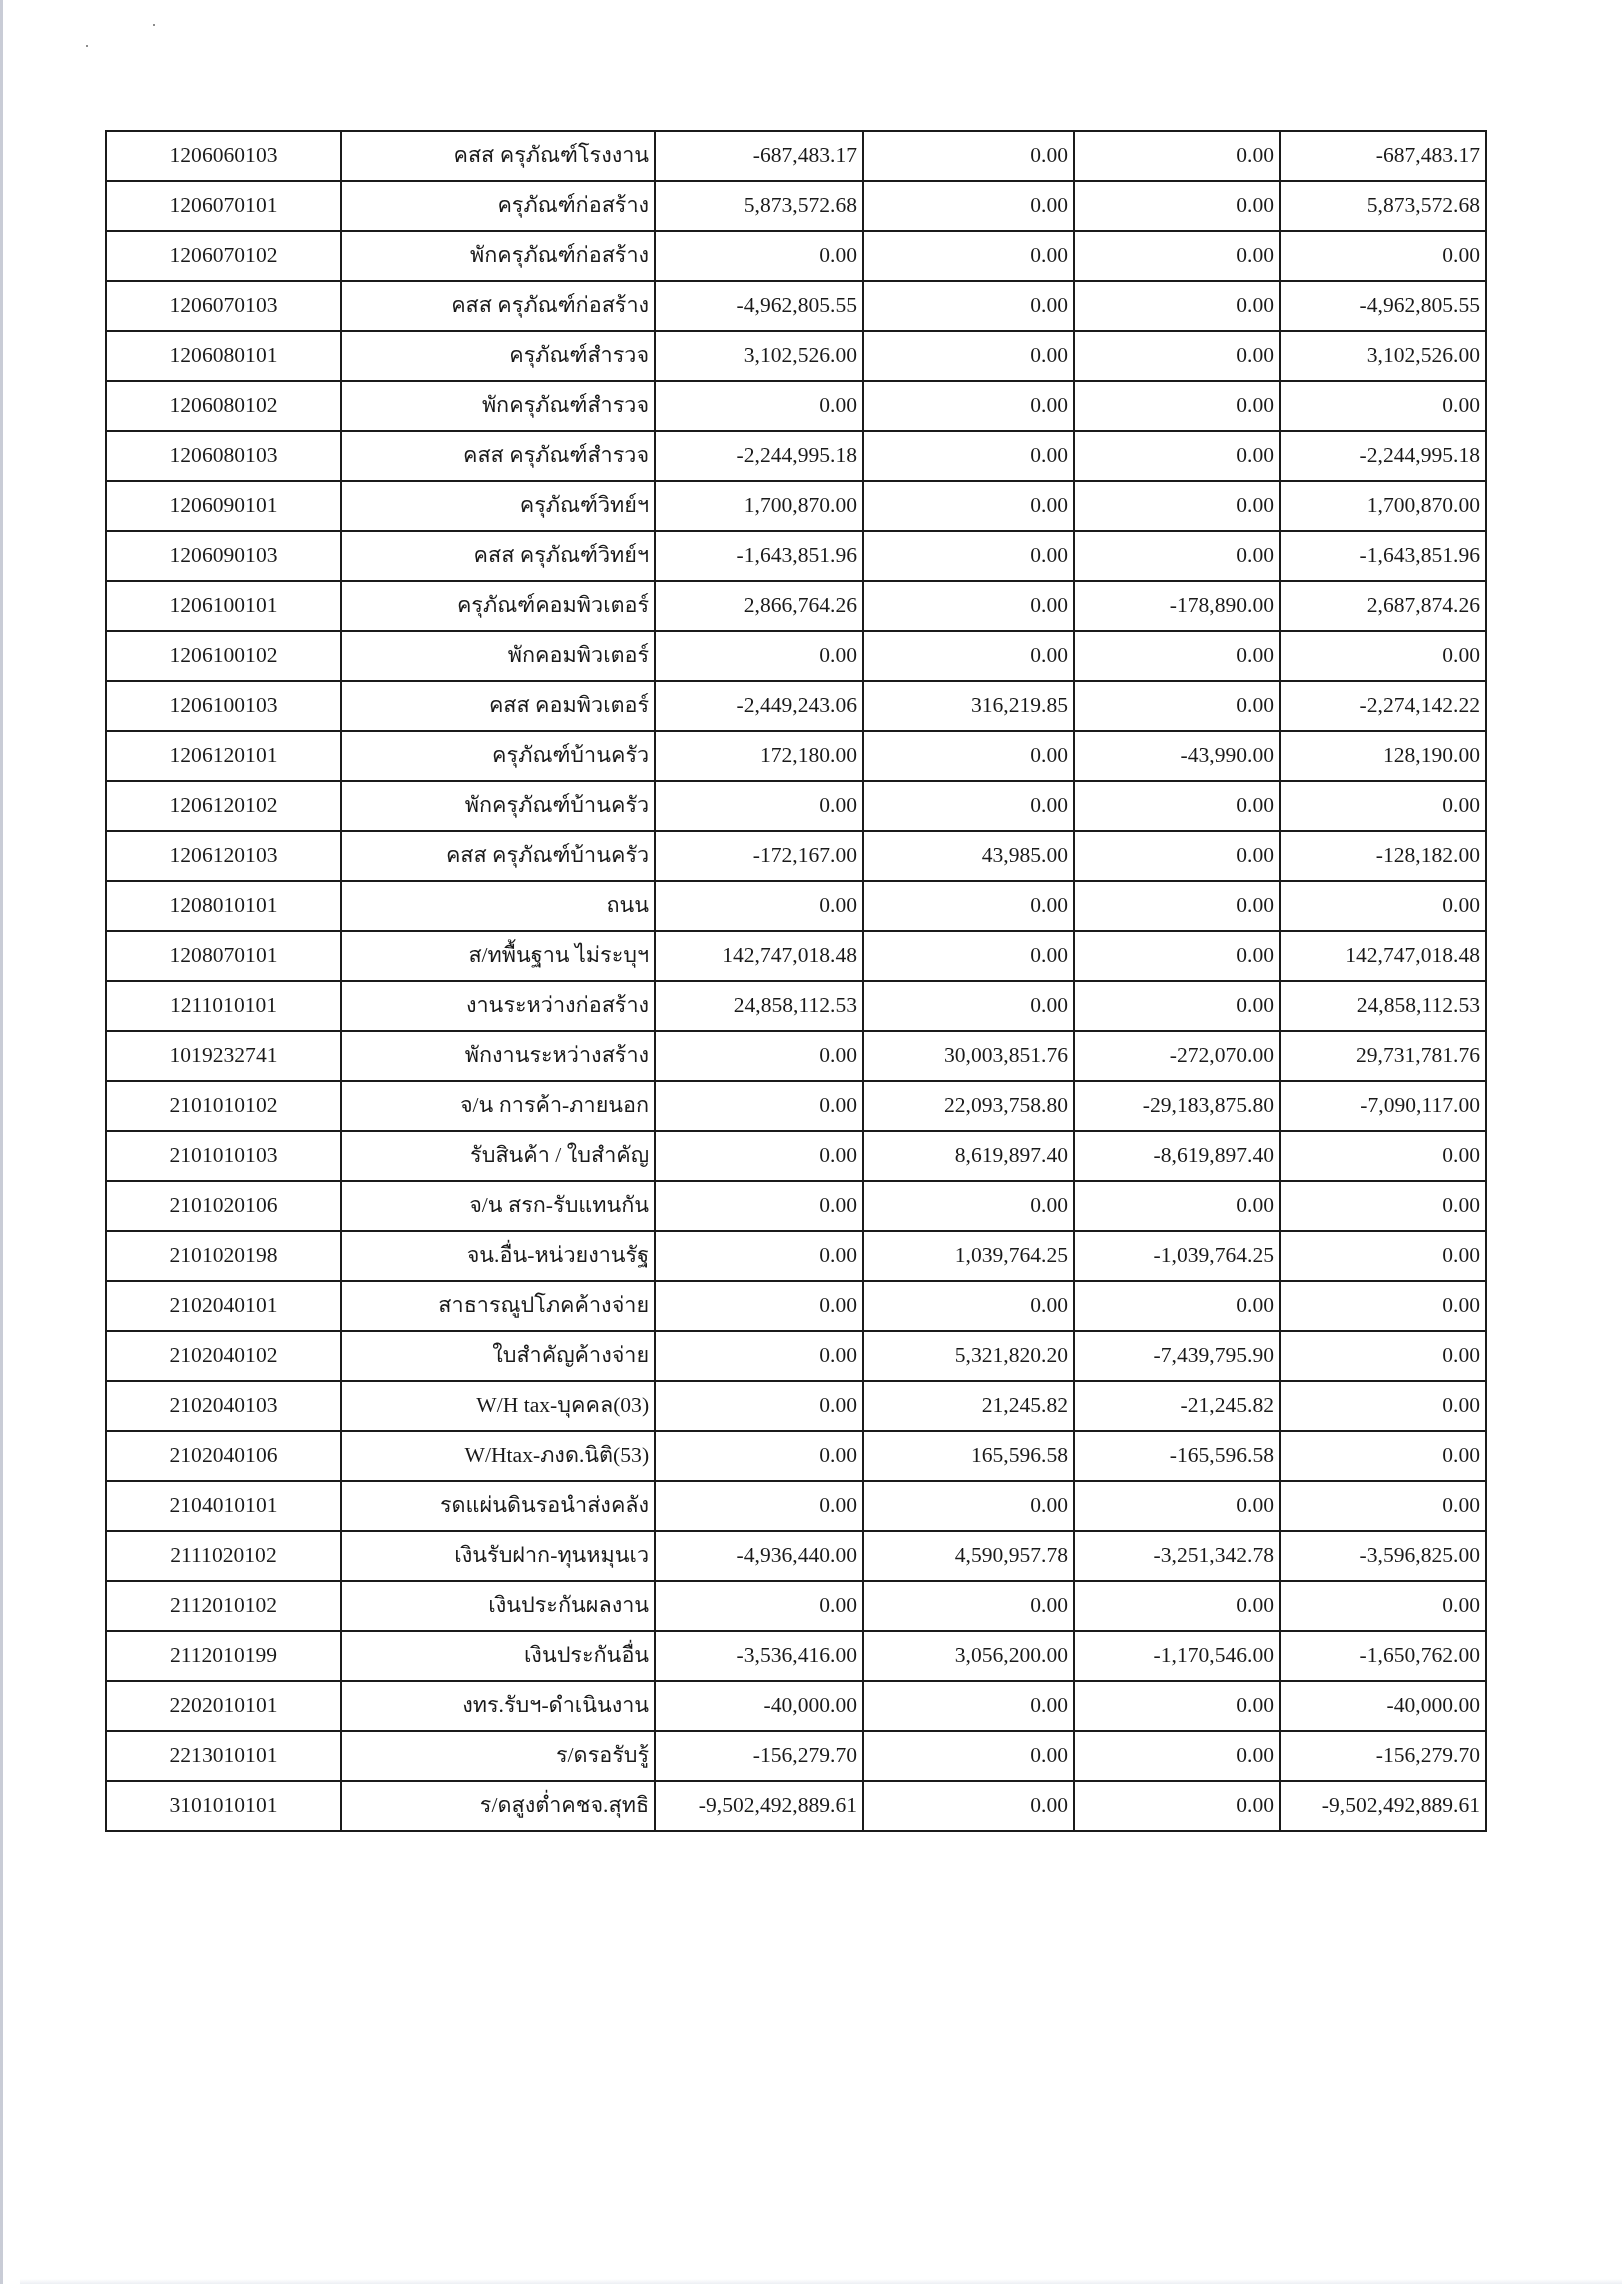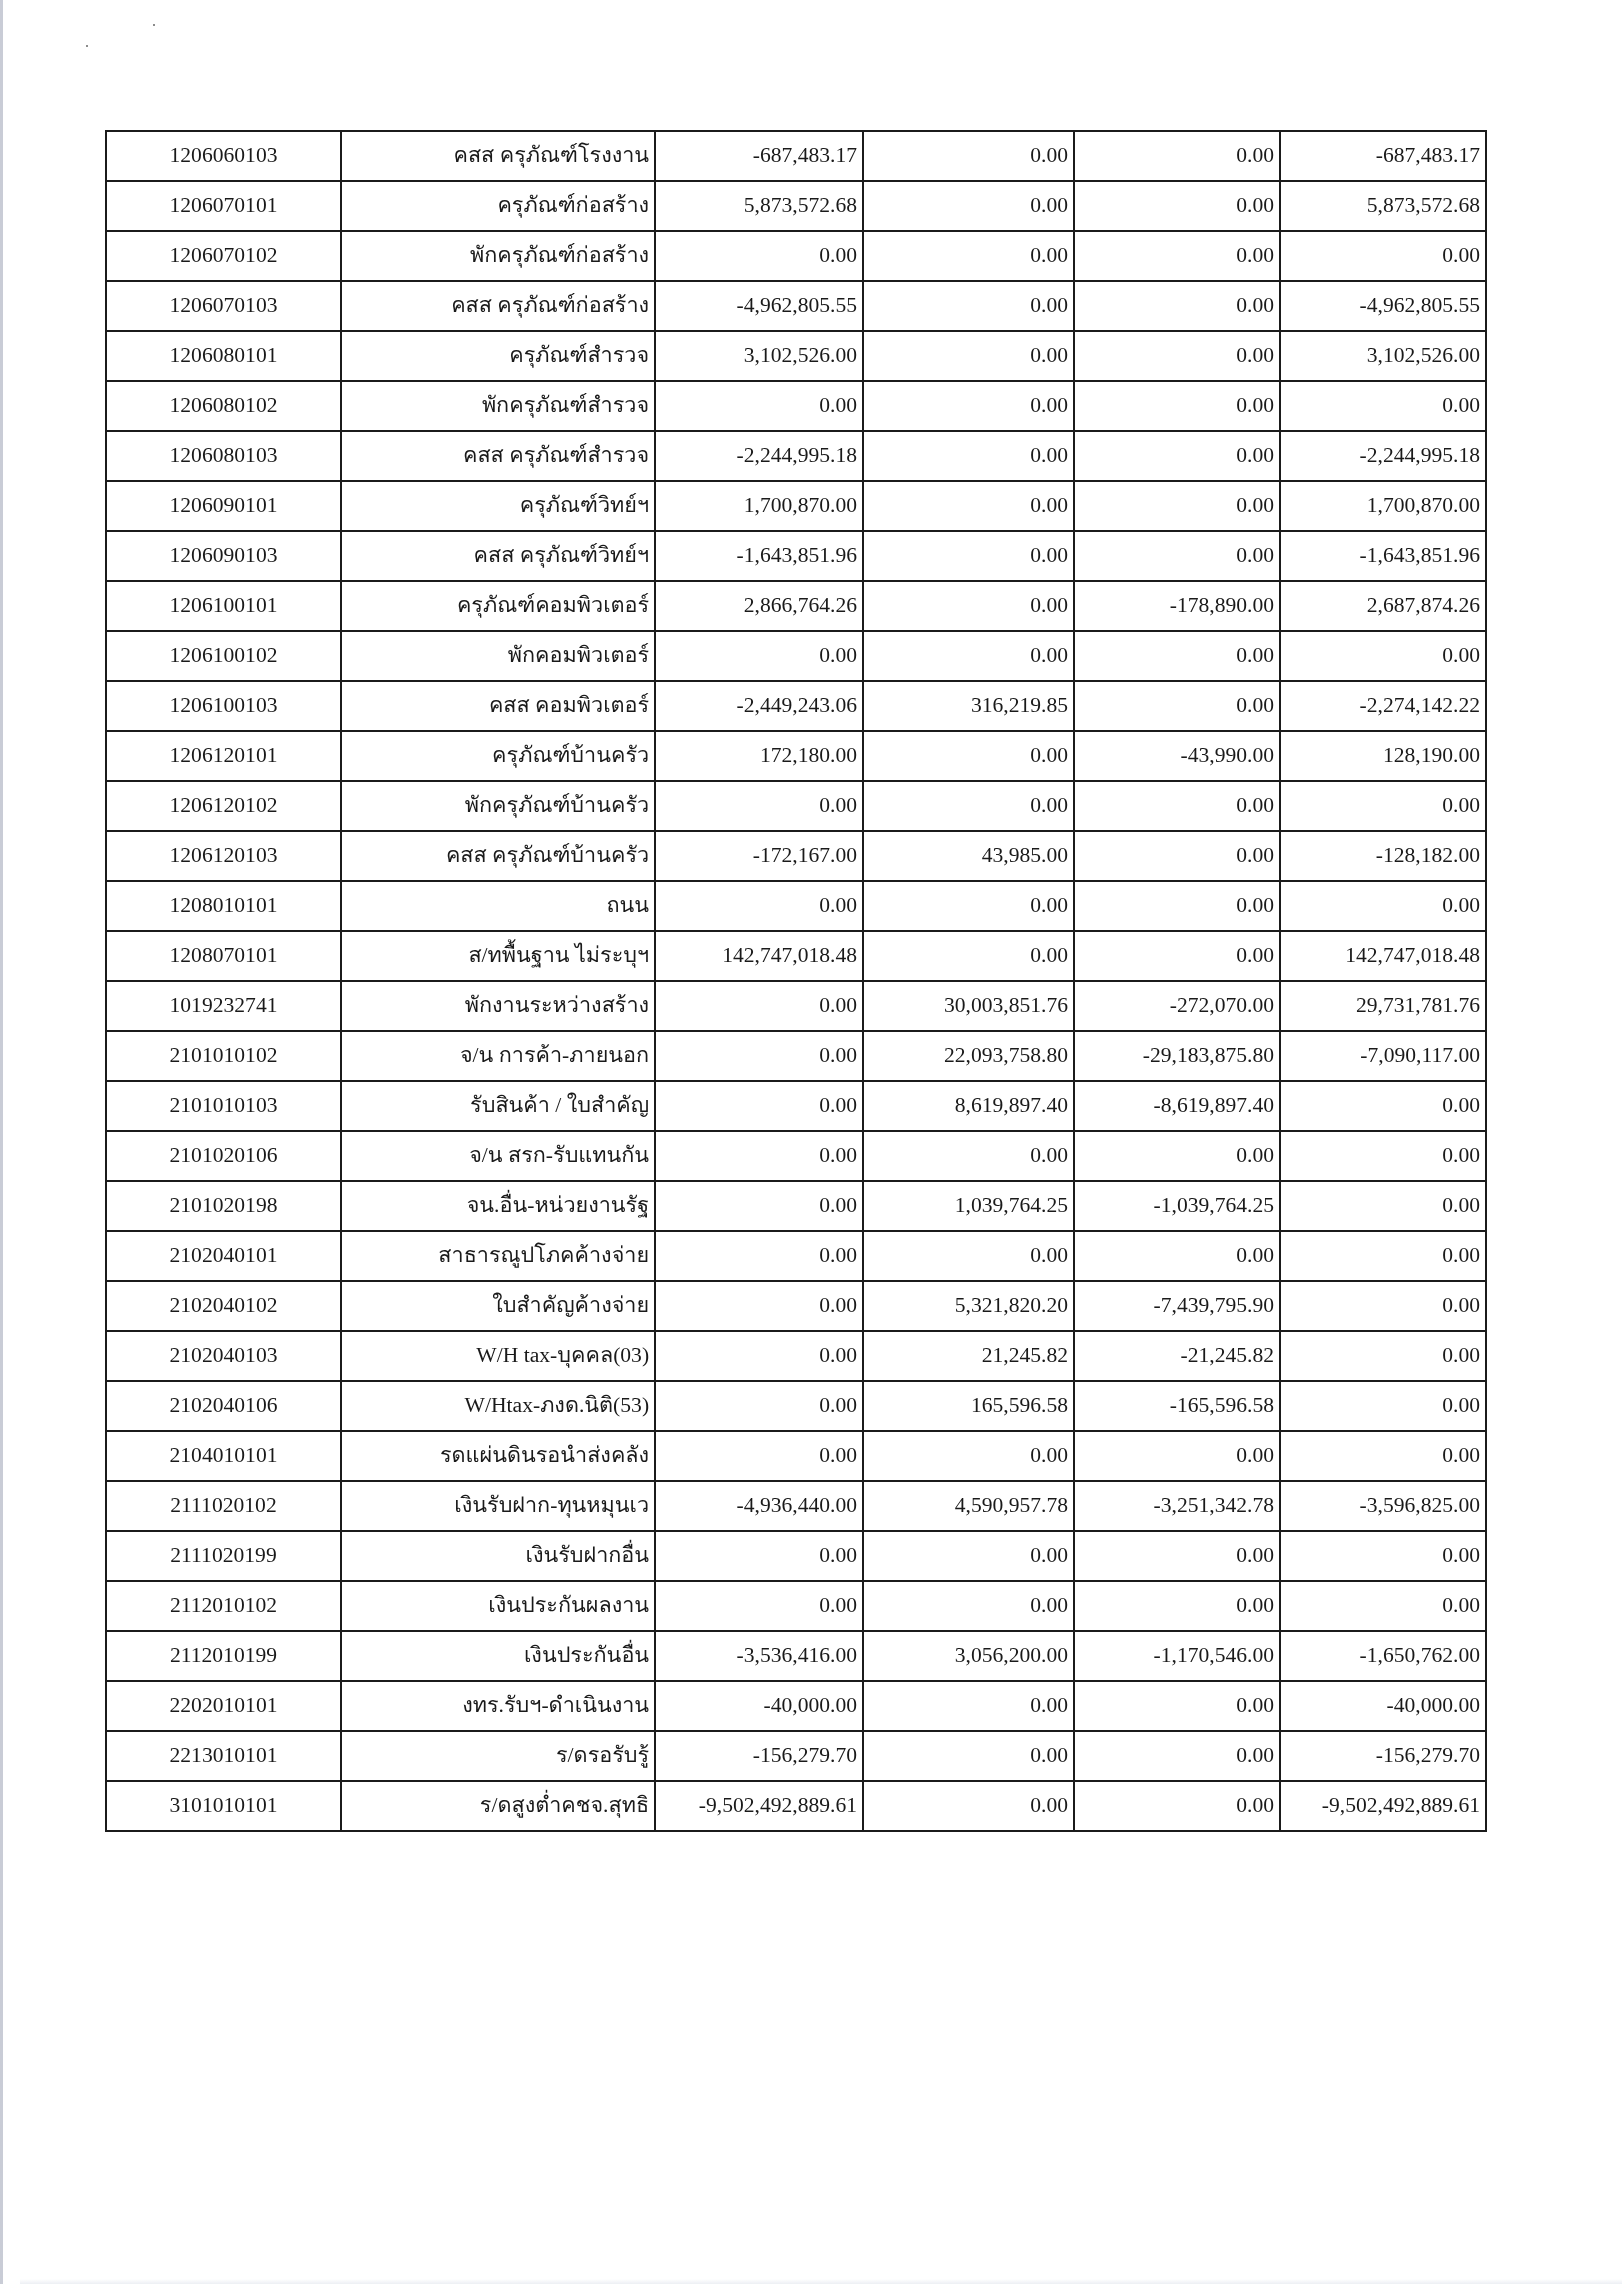--- a/index.html
+++ b/index.html
@@ -228,20 +228,28 @@
 
   <tr>
     <td class="code">1208070101</td>
     <td class="name">ส/ทพื้นฐาน ไม่ระบุฯ</td>
     <td class="num">142,747,018.48</td>
     <td class="num">0.00</td>
     <td class="num">0.00</td>
     <td class="num">142,747,018.48</td>
   </tr>
 
+  <tr>
+    <td class="code">1211010101</td>
+    <td class="name">งานระหว่างก่อสร้าง</td>
+    <td class="num">24,858,112.53</td>
+    <td class="num">0.00</td>
+    <td class="num">0.00</td>
+    <td class="num">24,858,112.53</td>
+  </tr>
 
   <tr>
     <td class="code">1019232741</td>
     <td class="name">พักงานระหว่างสร้าง</td>
     <td class="num">0.00</td>
     <td class="num">30,003,851.76</td>
     <td class="num">-272,070.00</td>
     <td class="num">29,731,781.76</td>
   </tr>
 
@@ -328,28 +336,20 @@
 
   <tr>
     <td class="code">2111020102</td>
     <td class="name">เงินรับฝาก-ทุนหมุนเว</td>
     <td class="num">-4,936,440.00</td>
     <td class="num">4,590,957.78</td>
     <td class="num">-3,251,342.78</td>
     <td class="num">-3,596,825.00</td>
   </tr>
 
-  <tr>
-    <td class="code">2111020199</td>
-    <td class="name">เงินรับฝากอื่น</td>
-    <td class="num">0.00</td>
-    <td class="num">0.00</td>
-    <td class="num">0.00</td>
-    <td class="num">0.00</td>
-  </tr>
 
   <tr>
     <td class="code">2112010102</td>
     <td class="name">เงินประกันผลงาน</td>
     <td class="num">0.00</td>
     <td class="num">0.00</td>
     <td class="num">0.00</td>
     <td class="num">0.00</td>
   </tr>
 

